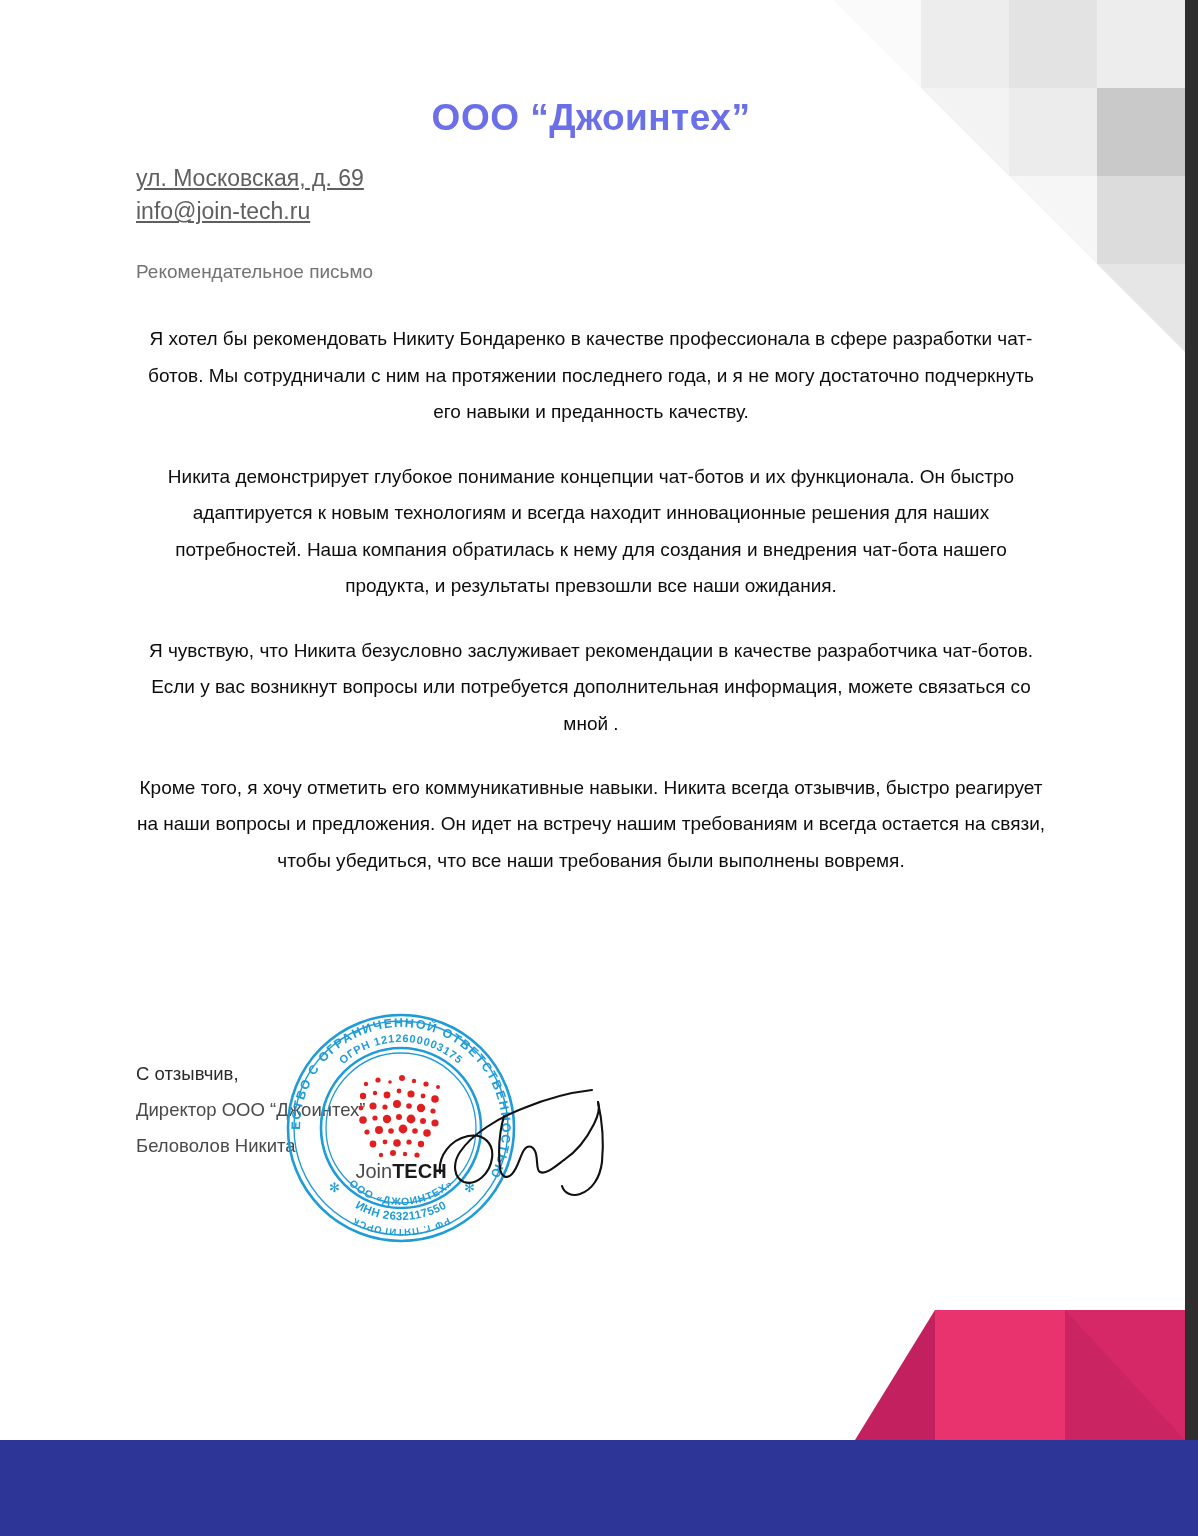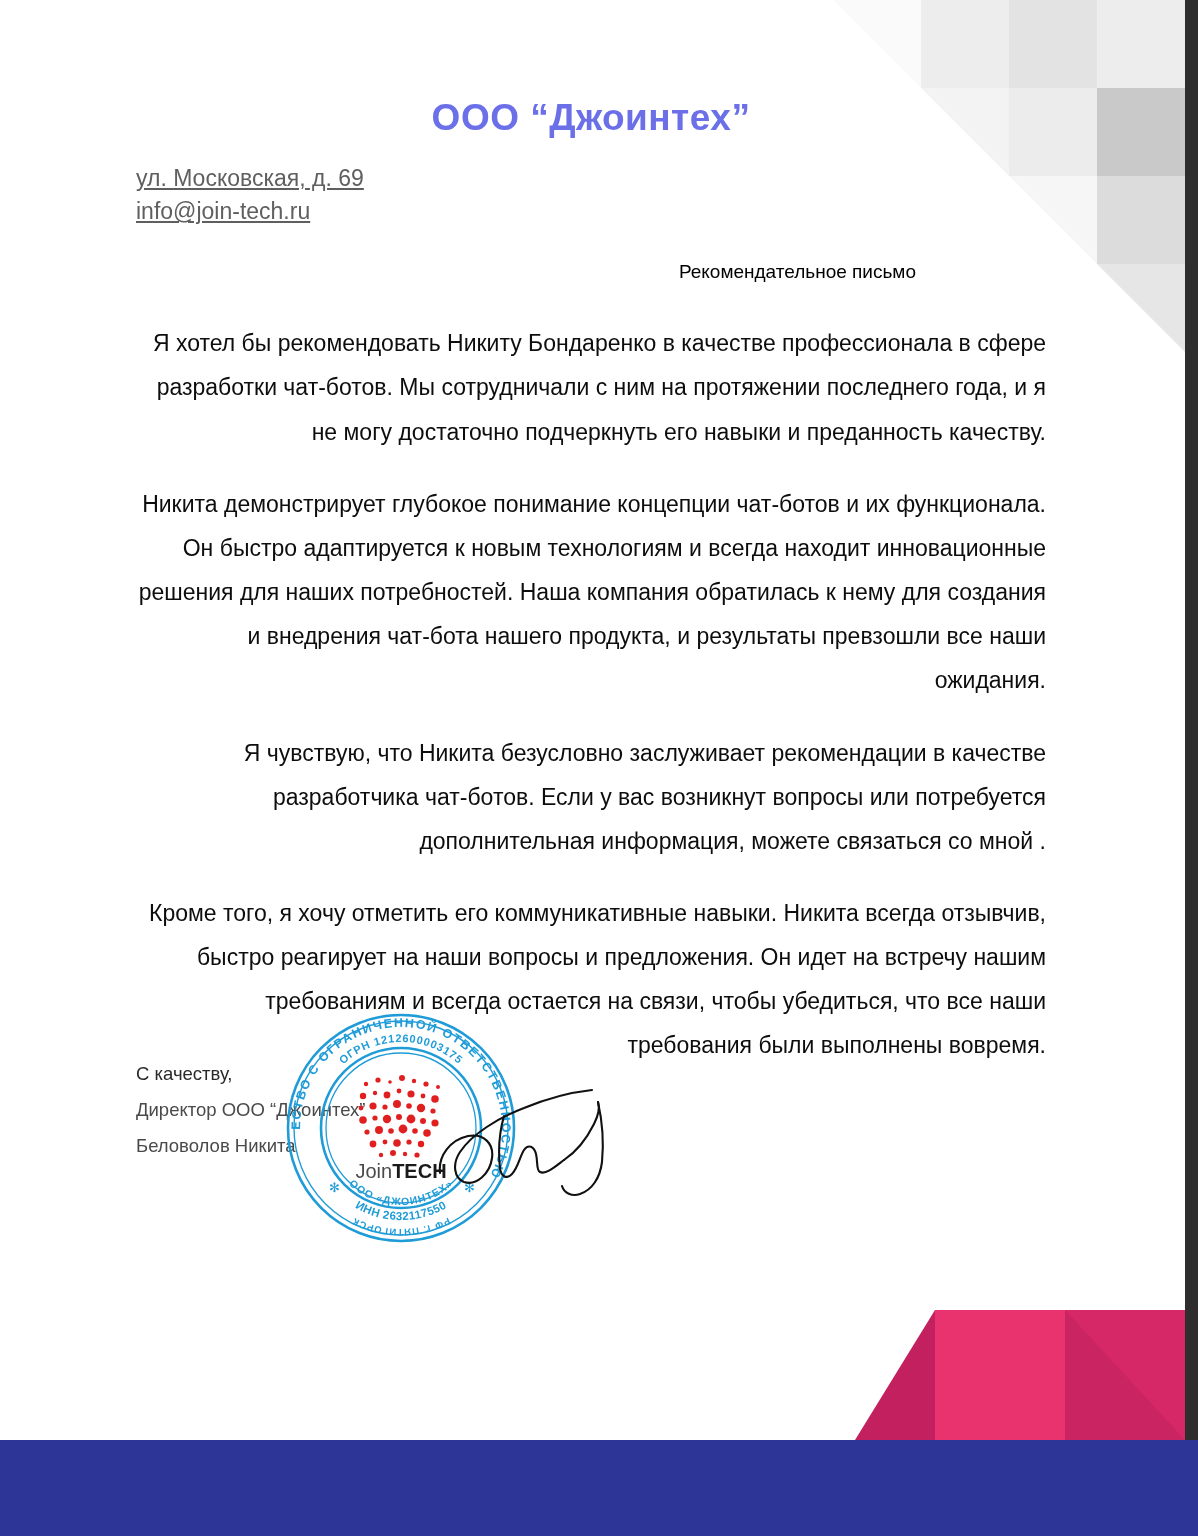--- a/index.html
+++ b/index.html
@@ -139,35 +139,35 @@
     color: #5f5f5f;
     font-size: 23px;
     line-height: 1.47;
     text-decoration: underline;
   }
   .address-block div { white-space: nowrap; }
 
   .doc-title {
     margin: 0;
     padding-top: 32px;
-    text-align: right;
+    text-align: left;
     font-size: 19px;
     font-weight: normal;
-    color: #000000;
+    color: #737373;
     padding-right: 130px;
   }
 
   .letter-body { margin-top: 38px; }
 
   .letter-body p {
     margin: 0 0 28px 0;
-    font-size: 23px;
+    font-size: 19px;
     line-height: 1.92;
     color: #0d0d0d;
-    text-align: right;
+    text-align: center;
   }
 
   
   .signoff {
     position: absolute;
     left: 136px;
     top: 1056px;
     width: 420px;
     font-size: 18.5px;
     line-height: 1.95;
@@ -242,21 +242,21 @@
     <div class="letter-body">
       <p>Я хотел бы рекомендовать Никиту Бондаренко в качестве
 профессионала в сфере разработки чат-ботов. Мы сотрудничали с ним на протяжении последнего года, и я не могу достаточно подчеркнуть его навыки и преданность качеству.</p>
       <p>Никита  демонстрирует глубокое понимание концепции чат-ботов и их функционала. Он быстро адаптируется к новым технологиям и всегда находит инновационные решения для наших потребностей. Наша компания обратилась к нему  для создания и внедрения чат-бота нашего продукта, и результаты превзошли все наши ожидания.</p>
       <p>Я чувствую, что Никита  безусловно заслуживает рекомендации в качестве разработчика чат-ботов. Если у вас возникнут вопросы или потребуется дополнительная информация, можете связаться со мной .</p>
       <p>Кроме того, я хочу отметить его коммуникативные навыки. Никита  всегда отзывчив, быстро реагирует на наши вопросы и предложения. Он  идет на встречу нашим требованиям и всегда остается на связи, чтобы убедиться, что все наши требования были выполнены вовремя.</p>
     </div>
   </div>
 
   <div class="signoff">
-    <div class="line1">С качеству,</div>
+    <div class="line1">С отзывчив,</div>
     <div>Директор ООО “Джоинтех”</div>
     <div>Беловолов Никита</div>
   </div>
 
   <div class="stamp">
     <svg viewBox="0 0 236 236" xmlns="http://www.w3.org/2000/svg">
       <defs>
         <path id="ringOuter" d="M 118,118 m -101,0 a 101,101 0 1,1 202,0 a 101,101 0 1,1 -202,0"></path>
         <path id="ringOgrn" d="M 118,118 m -86,0 a 86,86 0 1,1 172,0 a 86,86 0 1,1 -172,0"></path>
         <path id="ringInner" d="M 118,118 m -72,0 a 72,72 0 1,1 144,0 a 72,72 0 1,1 -144,0"></path>

